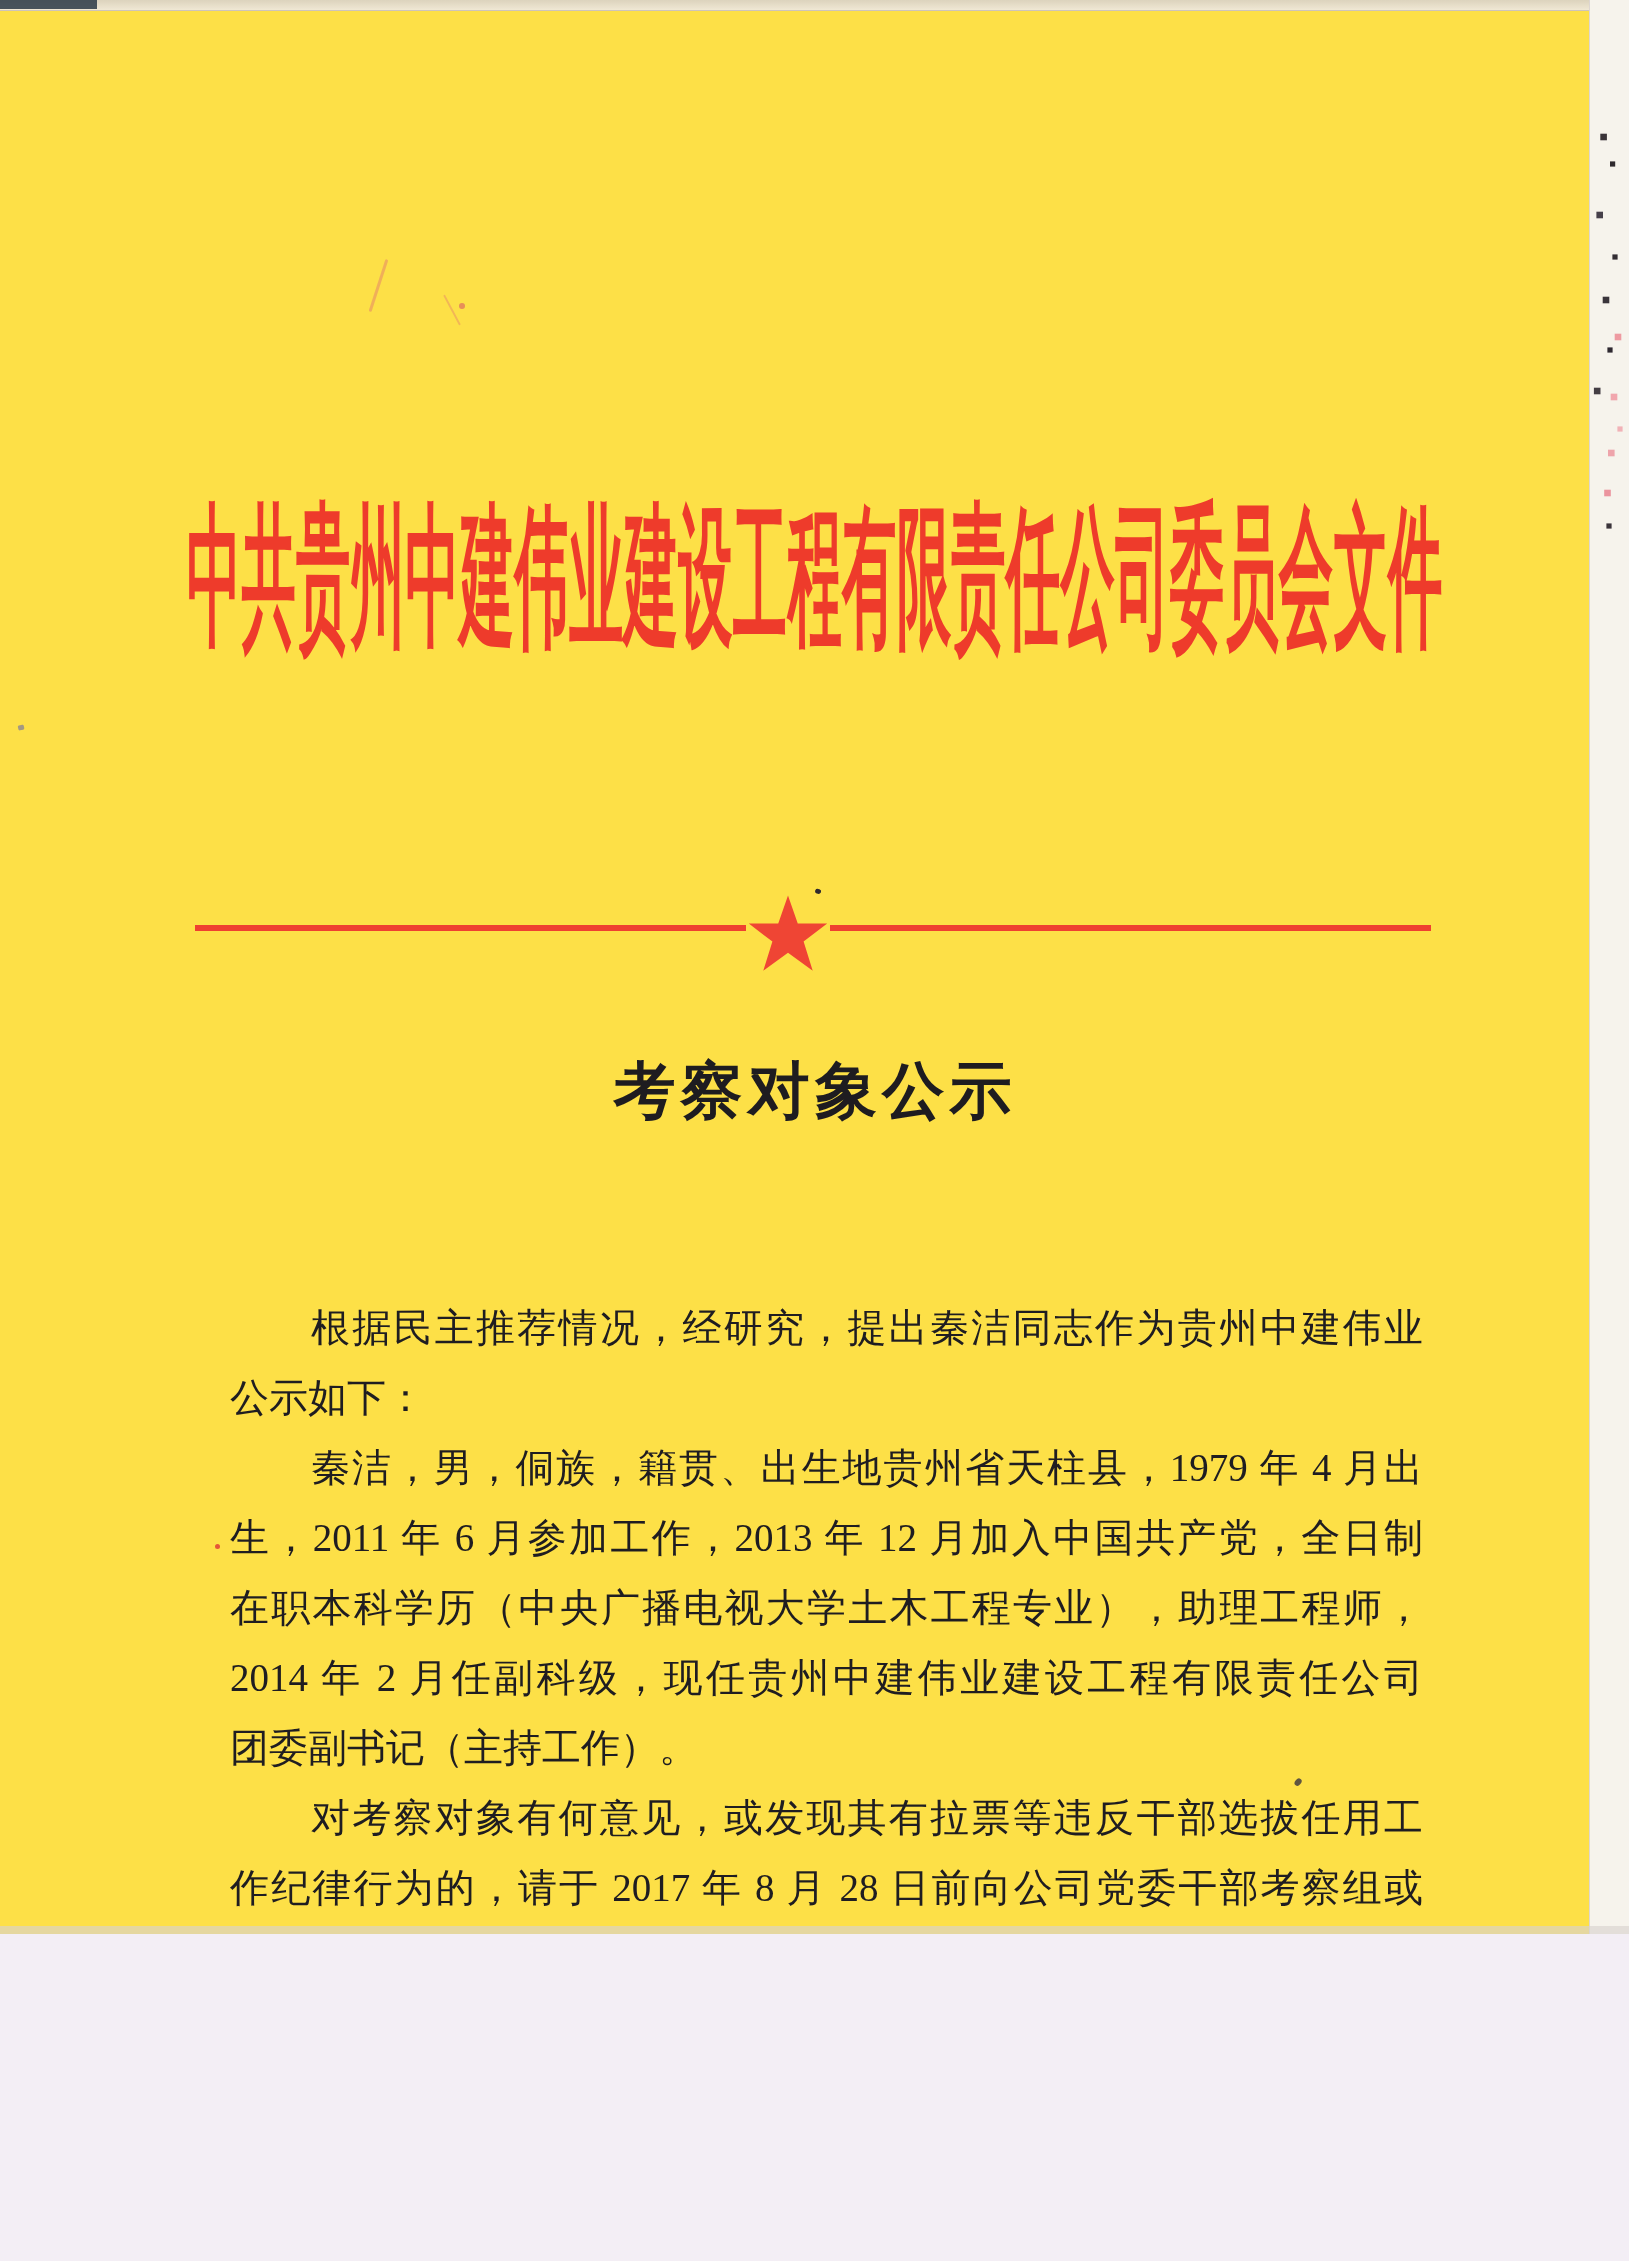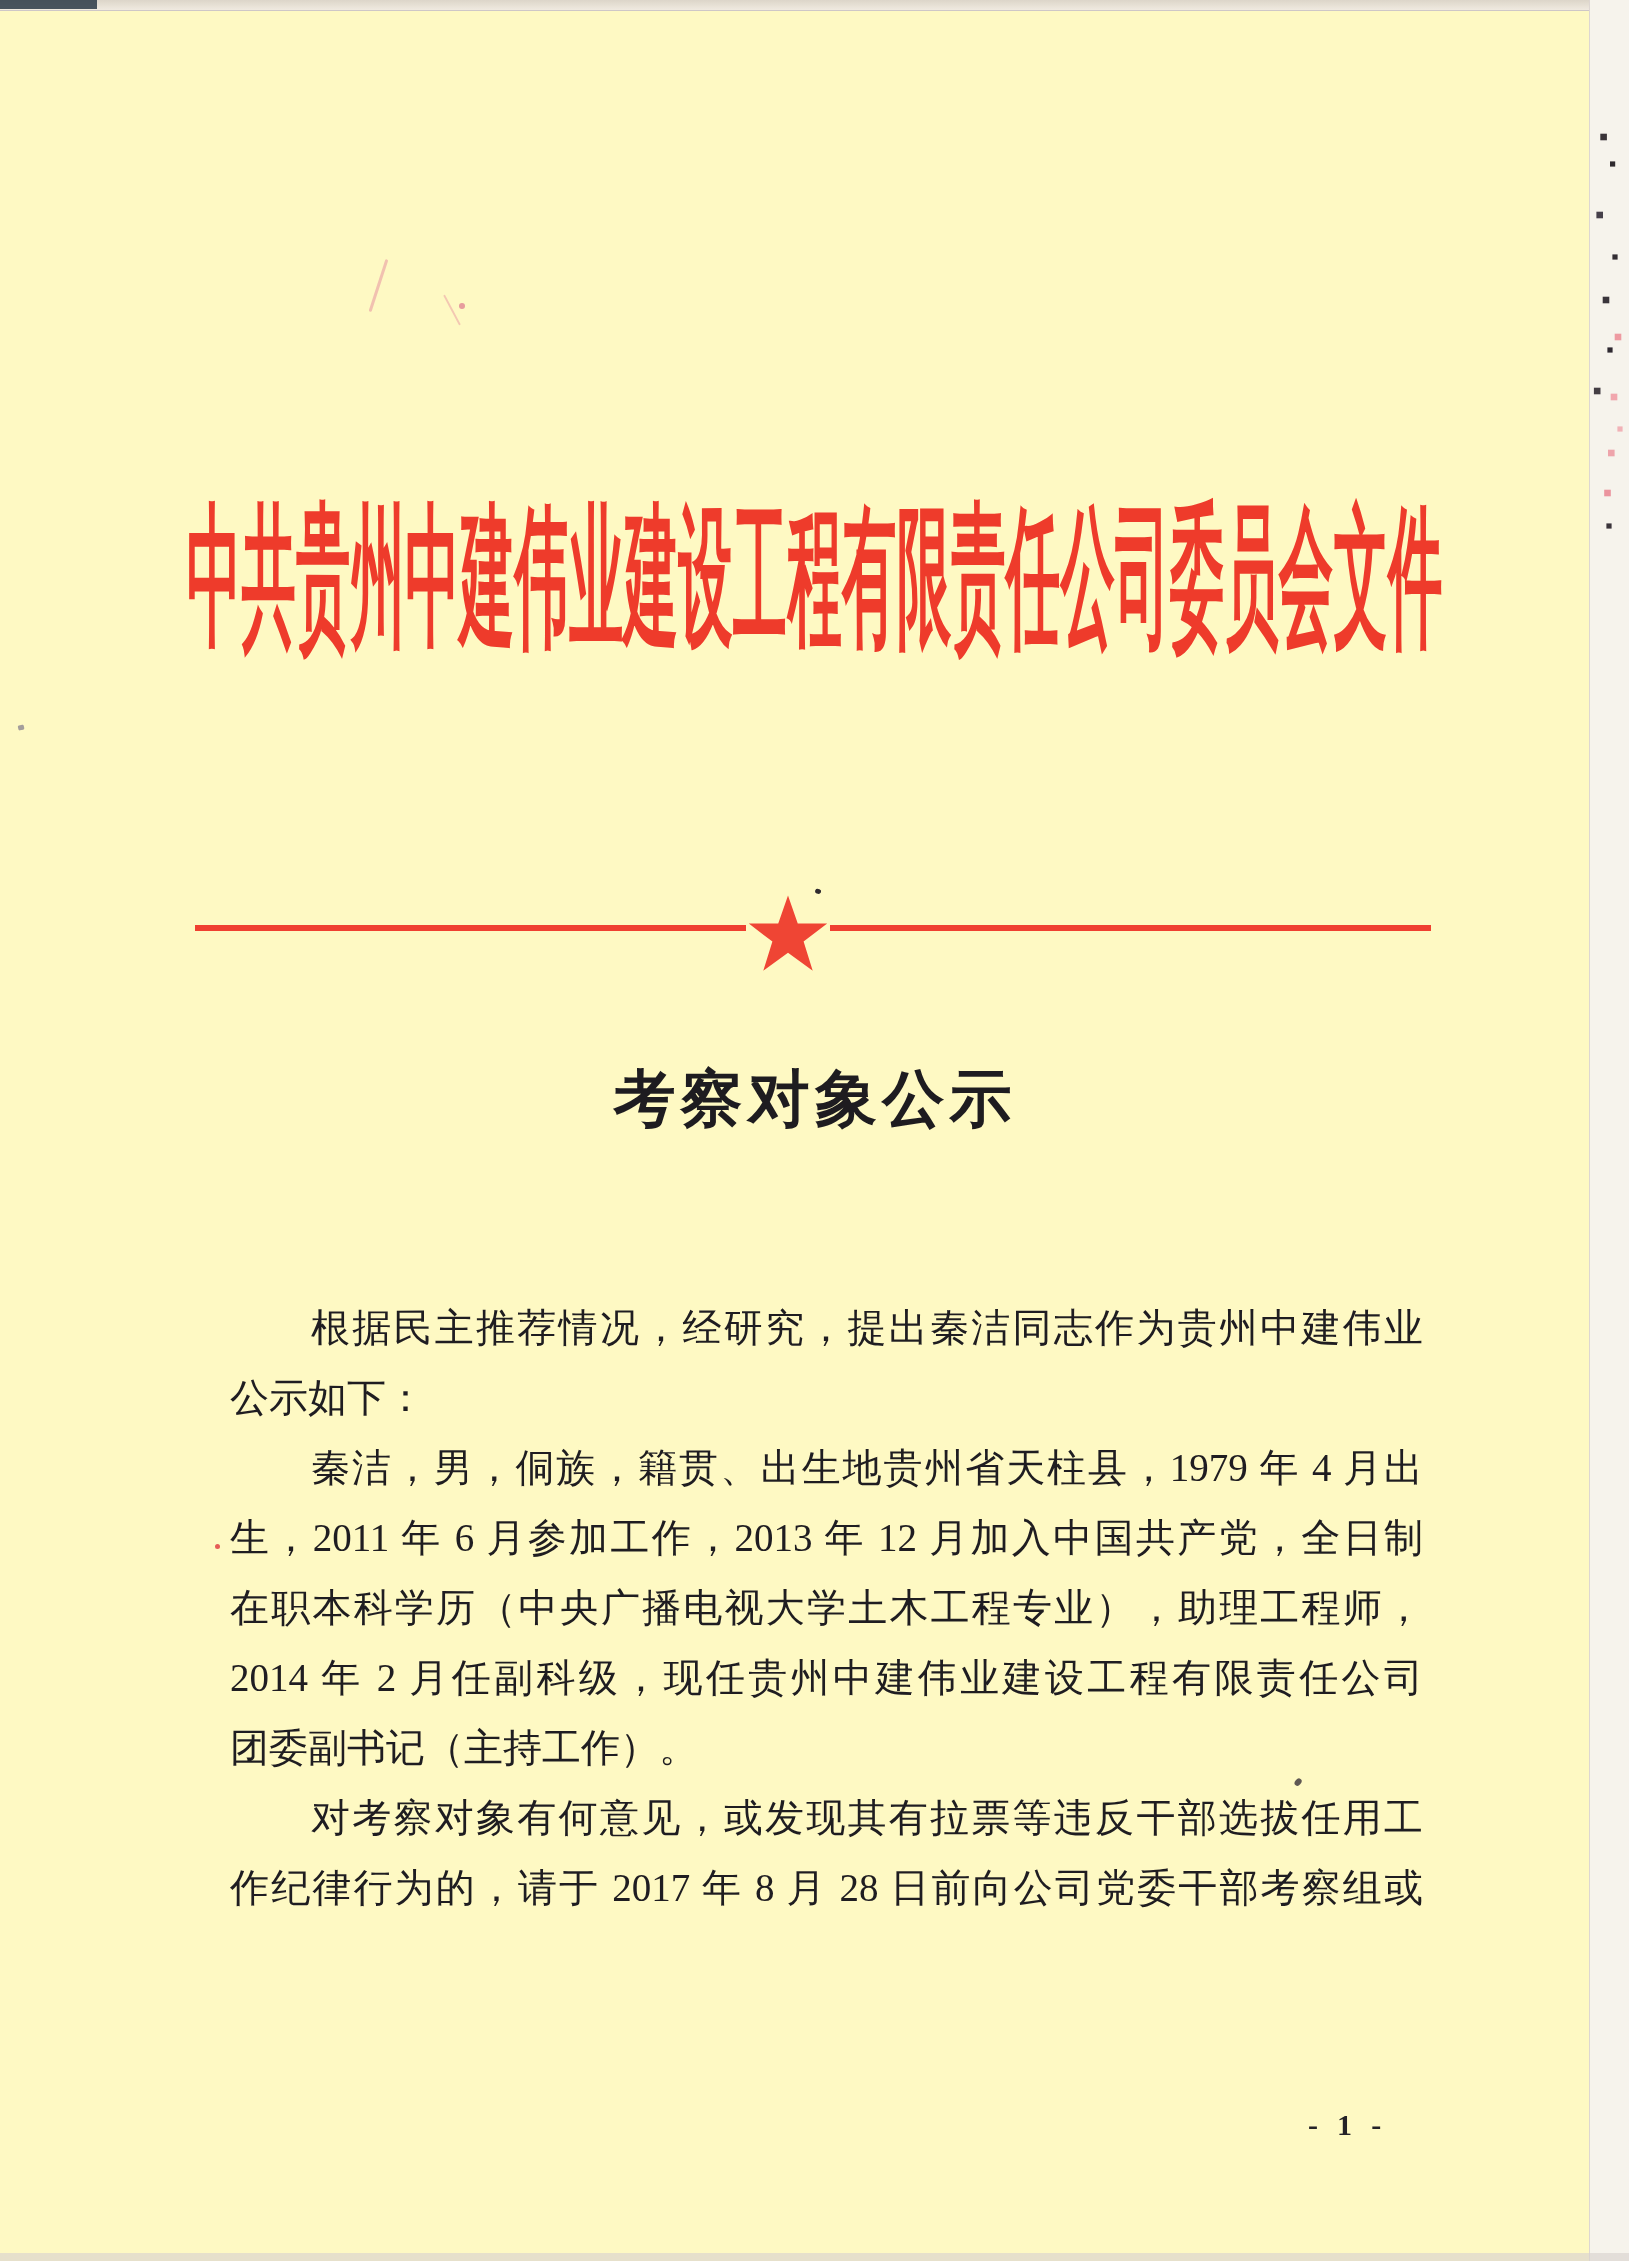--- a/index.html
+++ b/index.html
@@ -1,20 +1,20 @@
 <!DOCTYPE html>
 <html style="font-size:10.3px"><head>
 <meta charset="utf-8">
 <style>
   html, body { margin:0; padding:0; background:#f3eef5; }
 
   .scan {
     position:relative;
-    width:1630px; height:2261px;
-    background:#fef9c3;
+    width:1630px; height:1934px;
+    background:#fde047;
     overflow:hidden;
     font-family:"Liberation Serif","DejaVu Serif",serif;
   }
 
   
   .edge-top {
     position:absolute; top:0; left:0; width:100%; height:10.3px;
     background:linear-gradient(#d9d2ca,#efe9e4);
     border-bottom:0.6px solid #c9c2c8; opacity:.9;
   }
@@ -71,21 +71,21 @@
   
   .rule { position:absolute; top:925px; height:5.8px; background:#ef4030; }
   .rule-left  { left:195px;  width:551px; }
   .rule-right { left:830px; width:601px; }
   .star { position:absolute; left:748px; top:894px; width:80px; height:80px; }
 
   
   .doc-title {
     position:absolute; top:1050px; left:0; width:100%;
     text-align:center; font-size:62px; line-height:83px;
-    font-weight:bold; letter-spacing:5.2px; color:#1e1c20;margin-top:8px;
+    font-weight:bold; letter-spacing:5.2px; color:#1e1c20;
   }
 
   
   .body-text {
     position:absolute; left:230px; top:1293px; width:1193px;
     font-size:39px; line-height:70px; color:#1f1d21;
   }
   .line {
     height:70px; overflow:hidden;
     text-align:justify; text-align-last:justify;

